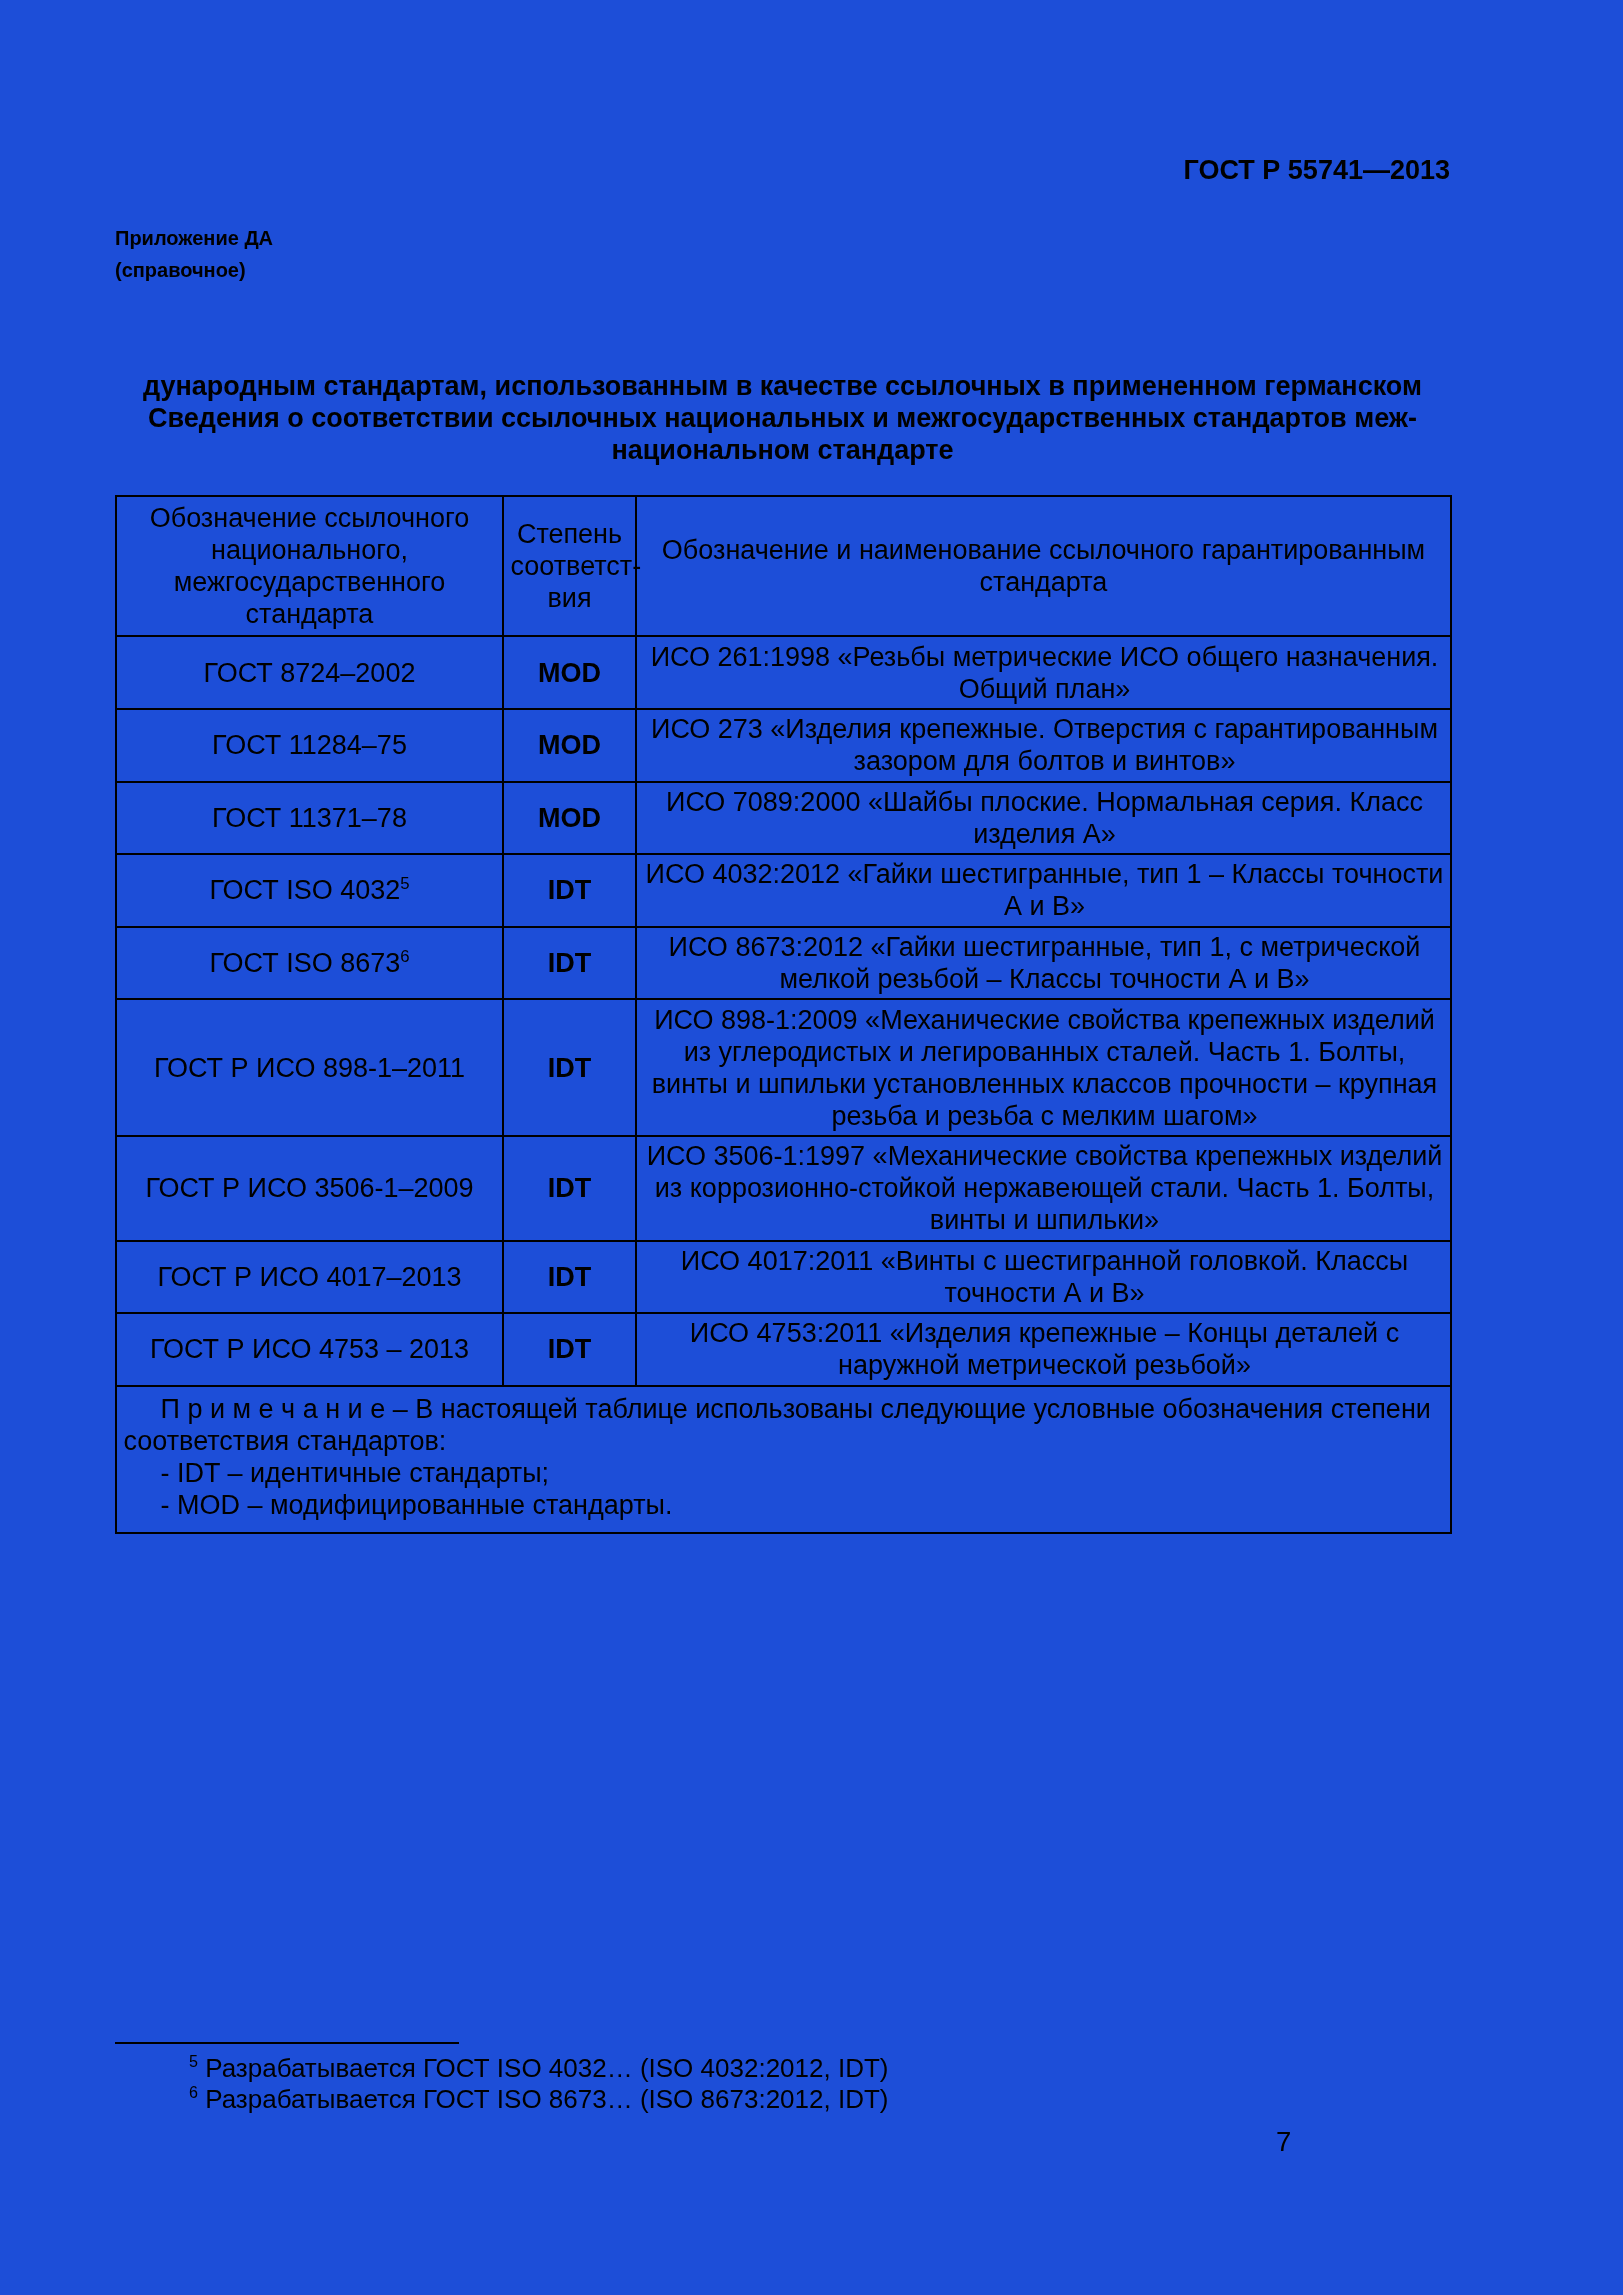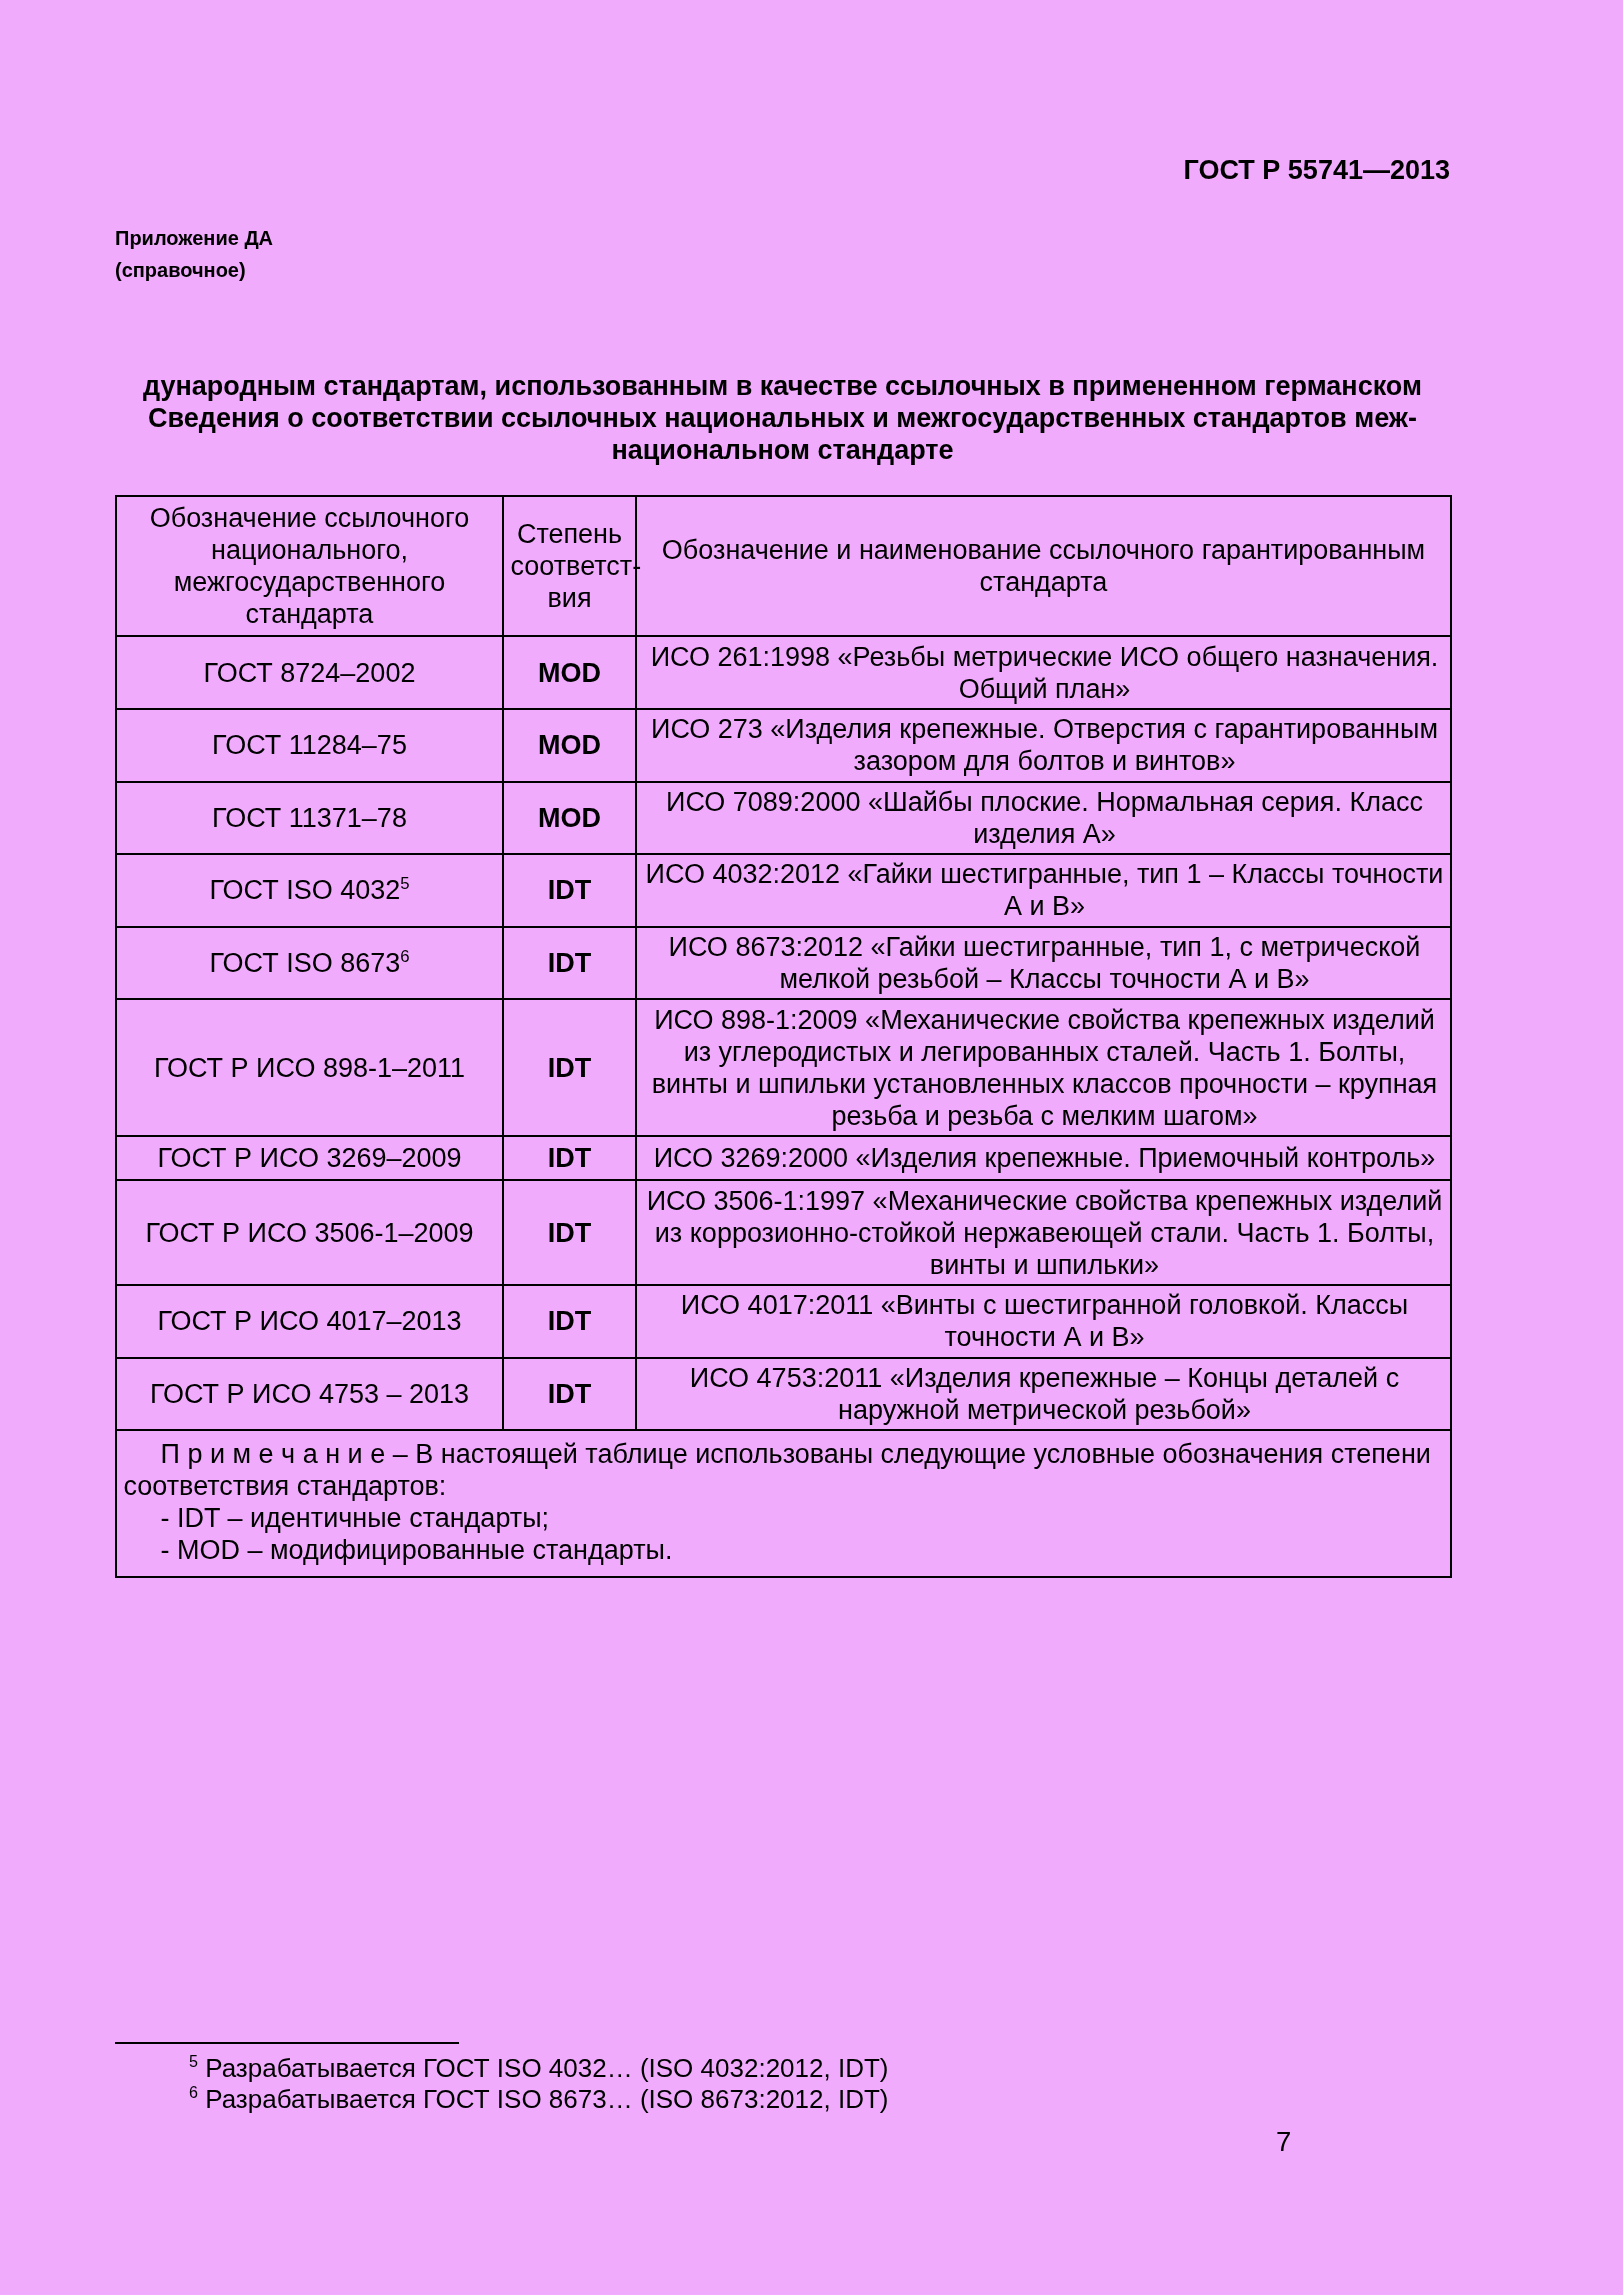--- a/index.html
+++ b/index.html
@@ -6,21 +6,21 @@
   html, body { background: #ffffff; }
   body {
     width: 1624px; height: 2295px;
     font-family: "Liberation Sans", sans-serif;
     color: #000;
   }
   .page {
     position: relative;
     width: 1624px; height: 2295px;
     padding: 154px 174px 0 115px;
-    background: #f0abfc;
+    background: #1d4ed8;
     overflow: hidden;
   }
   .doc-number {
     text-align: right;
     font-weight: bold;
     font-size: 27px;
     line-height: 32px;
   }
   .appendix-block {
     margin-top: 36px;
@@ -141,25 +141,20 @@
           <td class="c-nat">ГОСТ ISO 8673<sup>6</sup></td>
           <td class="c-deg">IDT</td>
           <td class="c-int">ИСО 8673:2012 «Гайки шестигранные, тип 1, с метрической мелкой резьбой – Классы точности А и В»</td>
         </tr>
         <tr>
           <td class="c-nat">ГОСТ Р ИСО 898-1–2011</td>
           <td class="c-deg">IDT</td>
           <td class="c-int">ИСО 898-1:2009 «Механические свойства крепежных изделий из углеродистых и легированных сталей. Часть 1. Болты, винты и шпильки установленных классов прочности – крупная резьба и резьба с мелким шагом»</td>
         </tr>
         <tr>
-          <td class="c-nat">ГОСТ Р ИСО 3269–2009</td>
-          <td class="c-deg">IDT</td>
-          <td class="c-int">ИСО 3269:2000 «Изделия крепежные. Приемочный контроль»</td>
-        </tr>
-        <tr>
           <td class="c-nat">ГОСТ Р ИСО 3506-1–2009</td>
           <td class="c-deg">IDT</td>
           <td class="c-int">ИСО 3506-1:1997 «Механические свойства крепежных изделий из коррозионно-стойкой нержавеющей стали. Часть 1. Болты, винты и шпильки»</td>
         </tr>
         <tr>
           <td class="c-nat">ГОСТ Р ИСО 4017–2013</td>
           <td class="c-deg">IDT</td>
           <td class="c-int">ИСО 4017:2011 «Винты с шестигранной головкой. Классы точности А и В»</td>
         </tr>
         <tr>

